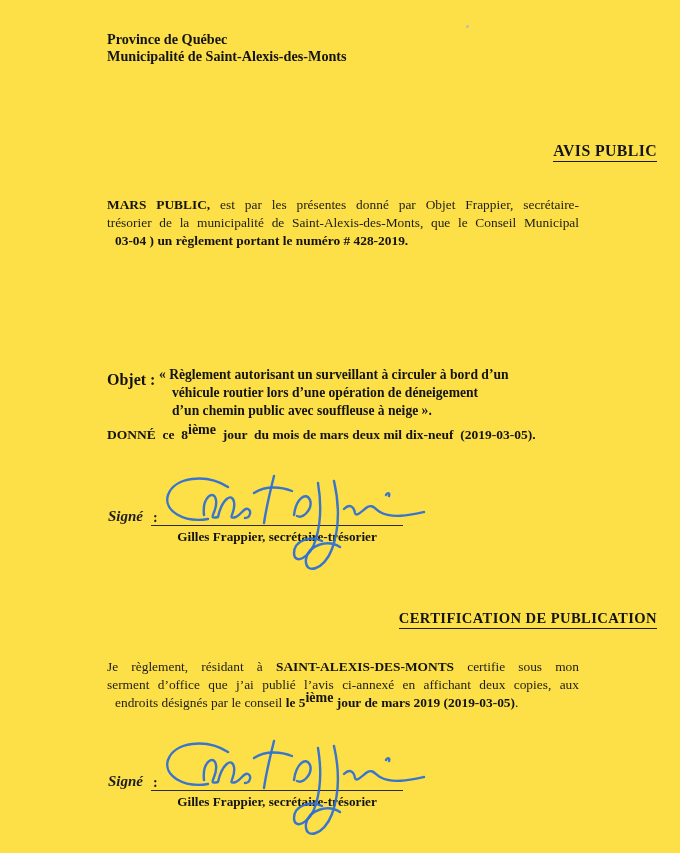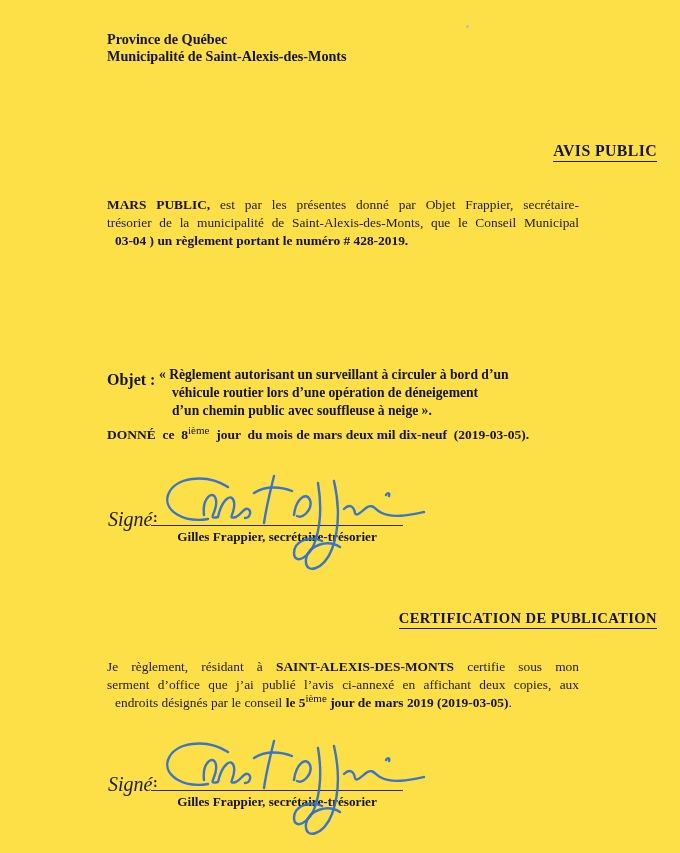--- a/index.html
+++ b/index.html
@@ -33,23 +33,23 @@
   .b    { font-weight:bold; color:#131313; }
 
   #objet-label { position:absolute; left:107px; top:330px;
                  font-weight:bold; font-size:16px; color:#131313;margin-top:41px; }
   #objet-lines { position:absolute; left:159px; top:330px;
                  font-weight:bold; font-size:13.6px; line-height:17.8px; color:#131313;margin-top:36px; }
   #objet-lines .ind { padding-left:13px; }
 
   #donne-line { position:absolute; left:107px; top:427px;
                 font-weight:bold; font-size:13.5px; white-space:pre; color:#131313; }
-  .sup { font-size:11px; position:relative; top:-5px; font-weight:normal; }
+  .sup { font-size:14px; position:relative; top:-5px; font-weight:bold; }
 
-  .sig-label { position:absolute; left:108px; font-style:italic; font-size:20px; color:#1c1c1c; }
+  .sig-label { position:absolute; left:108px; font-style:italic; font-size:15px; color:#1c1c1c;font-weight:bold; }
   #sig1-label { top:508px; } #sig2-label { top:773px; }
   .sig-rule { position:absolute; left:151px; width:252px; height:21px;
               border-bottom:1.7px solid #2c2c2c; z-index:1; }
   #sig1-rule { top:504px; } #sig2-rule { top:769px; }
   .sig-colon { position:absolute; left:2px; bottom:-1px; font-weight:bold; font-size:14px; }
   .sig-name { position:absolute; left:151px; width:252px; text-align:center;
               font-weight:bold; font-size:13.2px; z-index:2; color:#131313; }
   #sig1-name { top:529px; } #sig2-name { top:794px; }
   .sig-svg { position:absolute; left:154px; width:276px; height:113px; z-index:3; }
   #sig1-svg { top:469px; } #sig2-svg { top:734px; }

